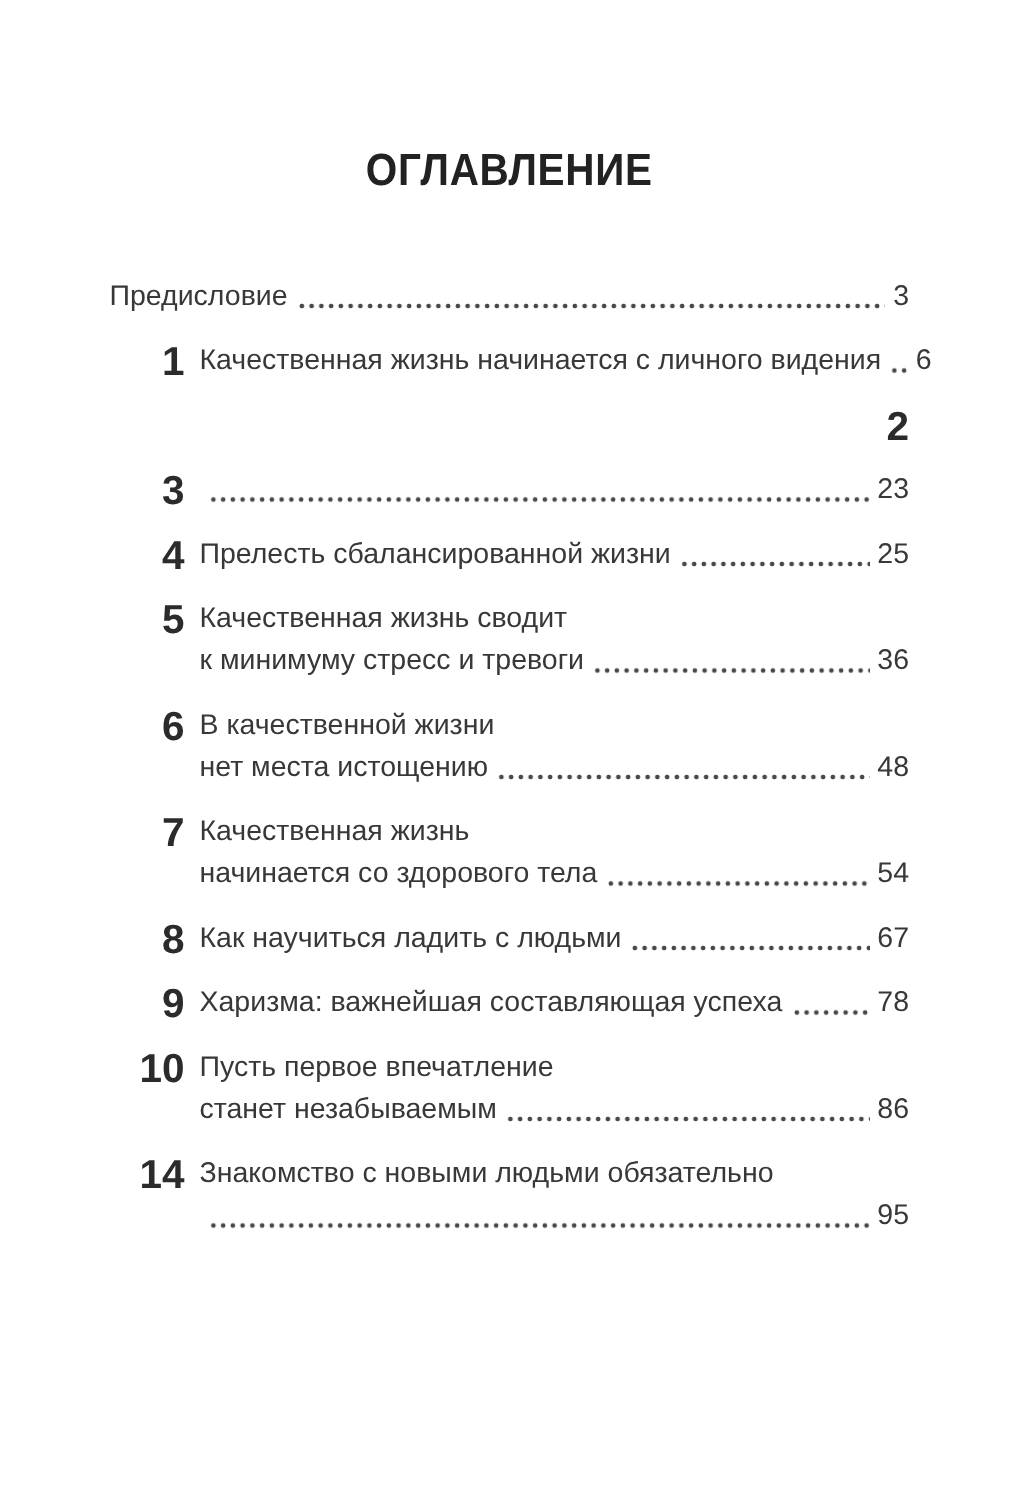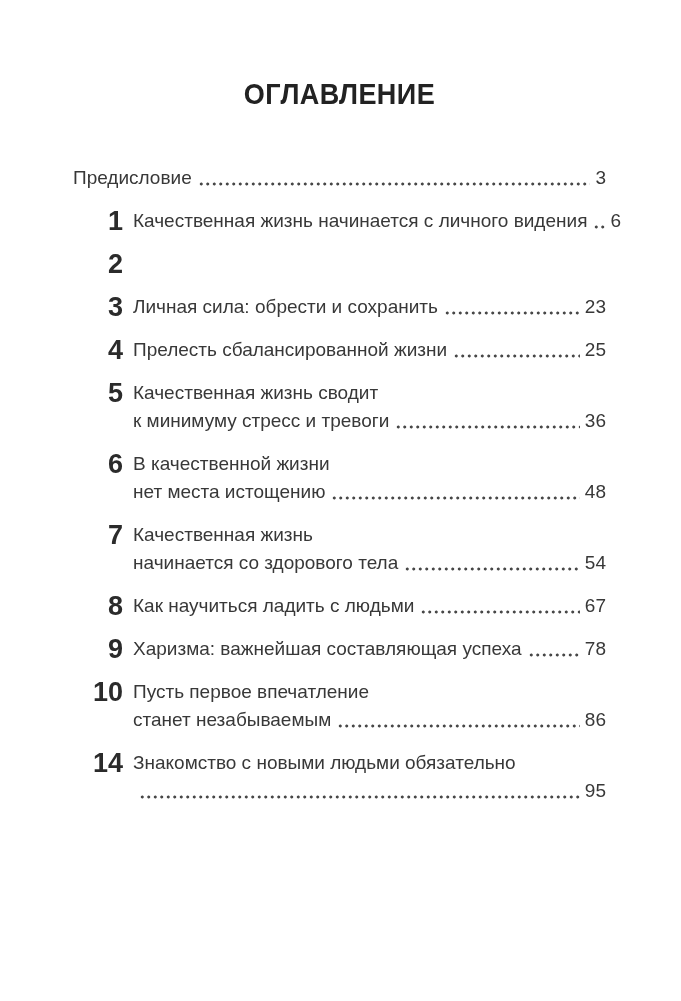--- a/index.html
+++ b/index.html
@@ -2,39 +2,40 @@
 <html><head>
 <meta charset="utf-8">
 <style>
   html, body { margin: 0; padding: 0; background: #ffffff; }
   .page {
     position: relative;
     width: 681px;
     height: 1001px;
     background: #ffffff;
     box-sizing: border-box;
-    padding: 76px 75px 0 73px;
+    padding: 96px 75px 0 73px;
     font-family: "Liberation Sans", "DejaVu Sans", sans-serif;
     color: #343434;
     overflow: hidden;
   }
   .title {
     margin: 0 0 52px 0;
     text-align: center;
     font-size: 30px;
     line-height: 36px;
     font-weight: 800;
     color: #222222;
     letter-spacing: 0.5px;
     transform: scaleX(0.9);
   }
   .toc { }
   .row {
     display: flex;
     margin-bottom: 15px;
+    justify-content: flex-end;
   }
   .num {
     flex: 0 0 50px;
     width: 50px;
     text-align: right;
     font-size: 27px;
     font-weight: 700;
     line-height: 28px;
     color: #2b2b2b;
   }
@@ -92,21 +93,20 @@
   </div>
 
   <div class="row">
     <div class="num">2</div>
   </div>
 
   <div class="row">
     <div class="num">3</div>
     <div class="body">
           <div class="line last">
-            <span class="txt">Личная сила: обрести и сохранить</span>
             <span class="leader"></span>
             <span class="pg">23</span>
           </div>
         </div>
   </div>
 
   <div class="row">
     <div class="num">4</div>
     <div class="body">
           <div class="line last">

